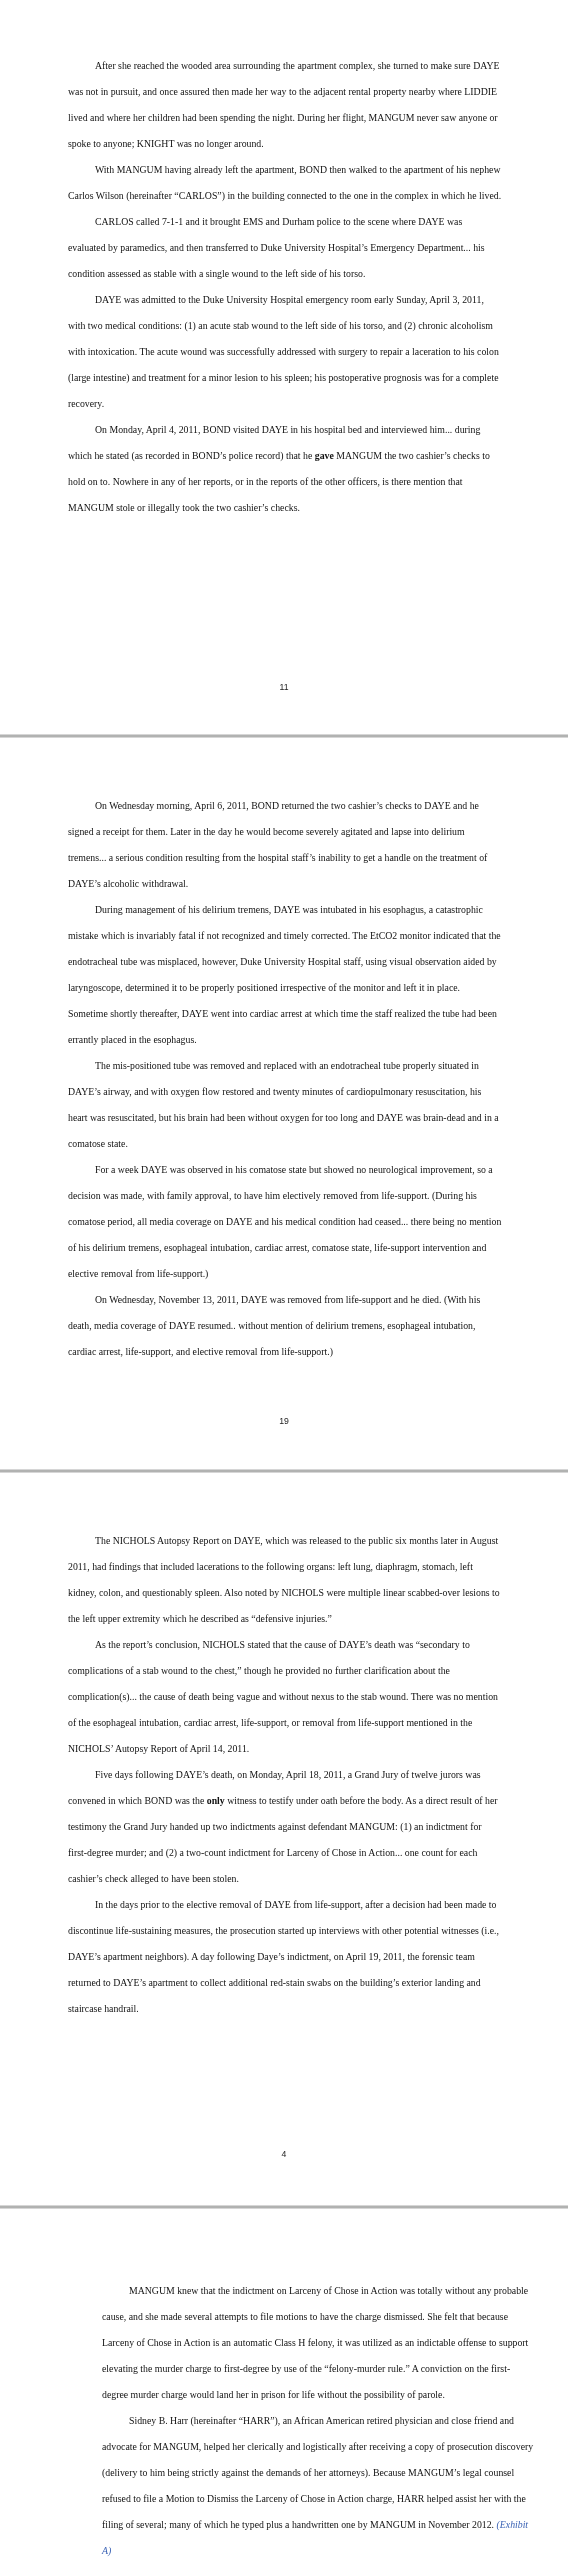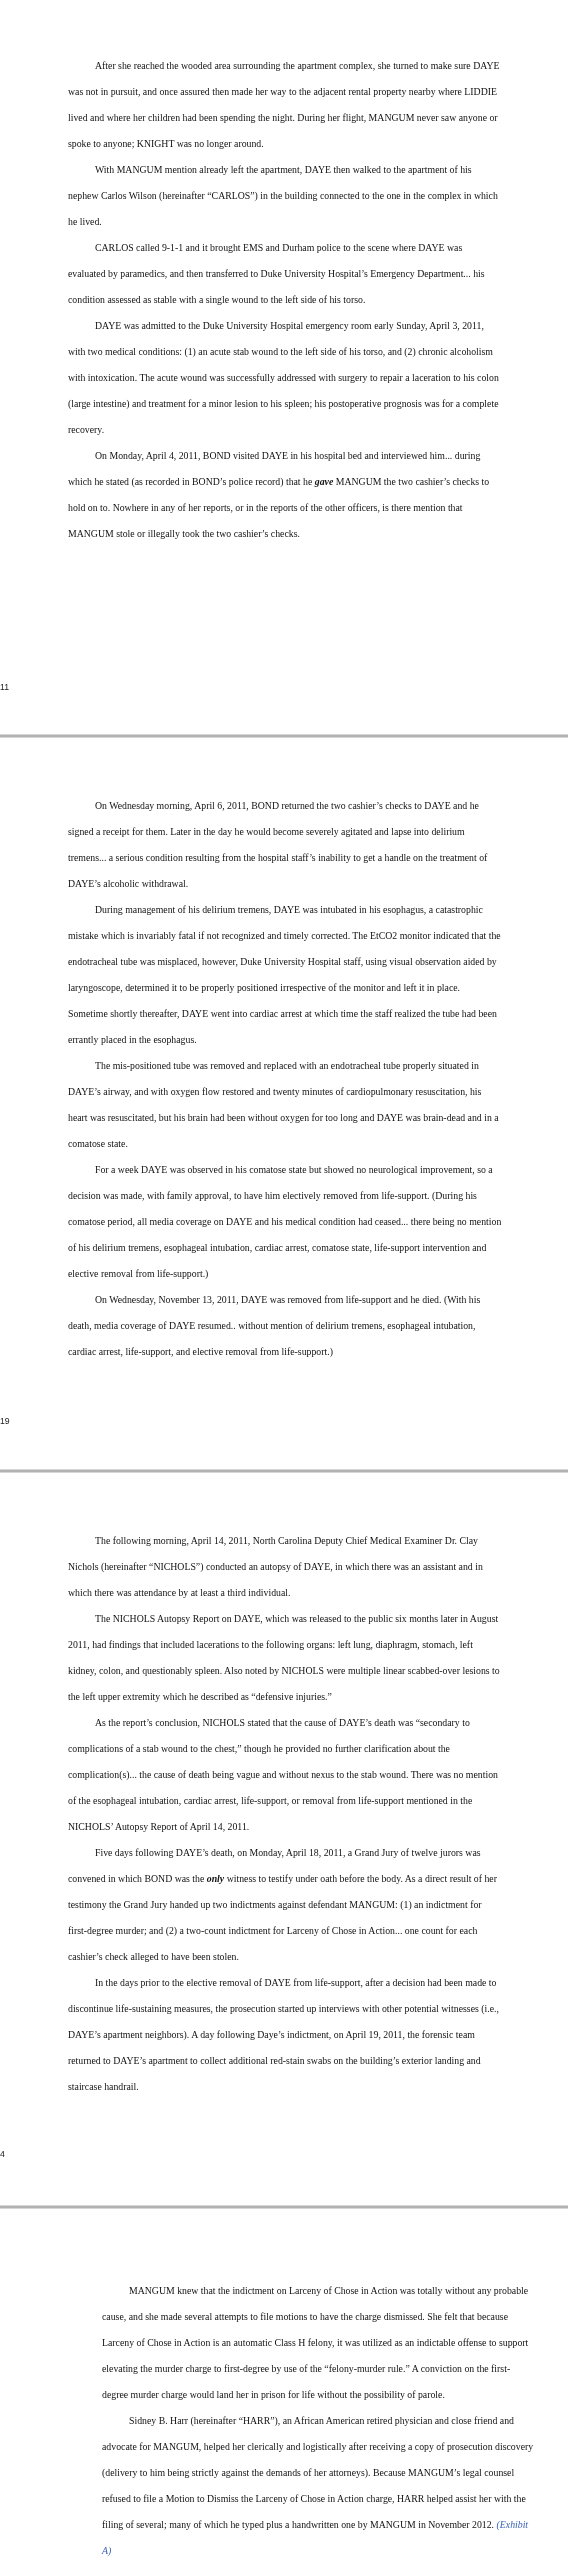--- a/index.html
+++ b/index.html
@@ -16,35 +16,35 @@
     box-sizing: border-box;
   }
   .text-block {
     position: absolute; left: 68px; width: 434px;
     font-family: "Liberation Serif", "DejaVu Serif", serif;
     font-size: 9.8px; line-height: 26px; color: #111;
     text-align: left;
   }
   .text-block p { margin: 0; text-indent: 27px; }
   .page-number {
-    position: absolute; left: 0; width: 568px; 
+    position: absolute; left: 0; width: 568px; text-align: center;
     font-family: "Liberation Sans", "DejaVu Sans", sans-serif;
     font-size: 8.7px; color: #222;
   }
-  .emph { font-weight: bold; font-style: italic; }
+  .emph { font-weight: bold; }
   .exhibit-link { color: #3b63b5; font-style: italic; cursor: pointer; text-decoration: none; }
 </style>
 </head>
 <body>
 
 <div class="page page-1">
   <div class="text-block" style="top:53px;">
     <p>After she reached the wooded area surrounding the apartment complex, she turned to make sure DAYE was not in pursuit, and once assured then made her way to the adjacent rental property nearby where LIDDIE lived and where her children had been spending the night. During her flight, MANGUM never saw anyone or spoke to anyone; KNIGHT was no longer around.</p>
-    <p>With MANGUM mention already left the apartment, DAYE then walked to the apartment of his nephew Carlos Wilson (hereinafter “CARLOS”) in the building connected to the one in the complex in which he lived.</p>
-    <p>CARLOS called 9-1-1 and it brought EMS and Durham police to the scene where DAYE was evaluated by paramedics, and then transferred to Duke University Hospital’s Emergency Department... his condition assessed as stable with a single wound to the left side of his torso.</p>
+    <p>With MANGUM having already left the apartment, BOND then walked to the apartment of his nephew Carlos Wilson (hereinafter “CARLOS”) in the building connected to the one in the complex in which he lived.</p>
+    <p>CARLOS called 7-1-1 and it brought EMS and Durham police to the scene where DAYE was evaluated by paramedics, and then transferred to Duke University Hospital’s Emergency Department... his condition assessed as stable with a single wound to the left side of his torso.</p>
     <p>DAYE was admitted to the Duke University Hospital emergency room early Sunday, April 3, 2011, with two medical conditions: (1) an acute stab wound to the left side of his torso, and (2)  chronic alcoholism with intoxication.  The acute wound was successfully addressed with surgery to repair a laceration to his colon (large intestine) and treatment for a minor lesion to his spleen; his postoperative prognosis was for a complete recovery.</p>
     <p><span>On Monday, April 4, 2011, BOND visited DAYE in his hospital bed and interviewed him... during which he stated (as recorded in BOND’s police record) that he </span><span class="emph">gave</span><span> MANGUM the two cashier’s checks to hold on to.  Nowhere in any of her reports, or in the reports of the other officers, is there mention that MANGUM stole or illegally took the two cashier’s checks.</span></p>
   </div>
   <div class="page-number" style="top:682px;">11</div>
 </div>
 <div class="divider" style="top:734px;"></div>
 
 <div class="page page-2">
   <div class="text-block" style="top:55px;">
     <p>On Wednesday morning, April 6, 2011, BOND returned the two cashier’s checks to DAYE and he signed a receipt for them.  Later in the day he would become severely agitated and lapse into delirium tremens... a serious condition resulting from the hospital staff’s inability to get a handle on the treatment of DAYE’s alcoholic withdrawal.</p>
@@ -52,21 +52,20 @@
     <p>The mis-positioned tube was removed and replaced with an endotracheal tube properly situated in DAYE’s airway, and with oxygen flow restored and twenty minutes of cardiopulmonary resuscitation, his heart was resuscitated, but his brain had been without oxygen for too long and DAYE was brain-dead and in a comatose state.</p>
     <p>For a week DAYE was observed in his comatose state but showed no neurological improvement, so a decision was made, with family approval, to have him electively removed from life-support.  (During his comatose period, all media coverage on DAYE and his medical condition had ceased... there being no mention of his delirium tremens, esophageal intubation, cardiac arrest, comatose state, life-support intervention and elective removal from life-support.)</p>
     <p>On Wednesday, November 13, 2011, DAYE was removed from life-support and he died. (With his death, media coverage of DAYE resumed.. without mention of delirium tremens, esophageal intubation, cardiac arrest, life-support, and elective removal from life-support.)</p>
   </div>
   <div class="page-number" style="top:678px;">19</div>
 </div>
 <div class="divider" style="top:1469px;"></div>
 
 <div class="page page-3">
   <div class="text-block" style="top:55px;">
-    <p>The following morning, April 14, 2011, North Carolina Deputy Chief Medical Examiner Dr. Clay Nichols (hereinafter “NICHOLS”) conducted an autopsy of DAYE, in which there was an assistant and in which there was attendance by at least a third individual.</p>
     <p>The NICHOLS Autopsy Report on DAYE, which was released to the public six months later in August 2011, had findings that included lacerations to the following organs: left lung, diaphragm, stomach, left kidney, colon, and questionably spleen.  Also noted by NICHOLS were multiple linear scabbed-over lesions to the left upper extremity which he described as “defensive injuries.”</p>
     <p>As the report’s conclusion, NICHOLS stated that the cause of DAYE’s death was “secondary to complications of a stab wound to the chest,” though he provided no further clarification about the complication(s)... the cause of death being vague and without nexus to the stab wound.  There was no mention of the esophageal intubation, cardiac arrest, life-support, or removal from life-support mentioned in the NICHOLS’ Autopsy Report of April 14, 2011.</p>
     <p><span>Five days following DAYE’s death, on Monday, April 18, 2011, a Grand Jury of twelve jurors was convened in which BOND was the </span><span class="emph">only</span><span> witness to testify under oath before the body. As a direct result of her testimony the Grand Jury handed up two indictments against defendant MANGUM: (1) an indictment for first-degree murder; and (2) a two-count indictment for Larceny of Chose in Action... one count for each cashier’s check alleged to have been stolen.</span></p>
     <p>In the days prior to the elective removal of DAYE from life-support, after a decision had been made to discontinue life-sustaining measures, the prosecution started up interviews with other potential witnesses (i.e., DAYE’s apartment neighbors).  A day following Daye’s indictment, on April 19, 2011, the forensic team returned to DAYE’s apartment to collect additional red-stain swabs on the building’s exterior landing and staircase handrail.</p>
   </div>
   <div class="page-number" style="top:676px;">4</div>
 </div>
 <div class="divider" style="top:2205px;"></div>
 
 <div class="page page-4">

